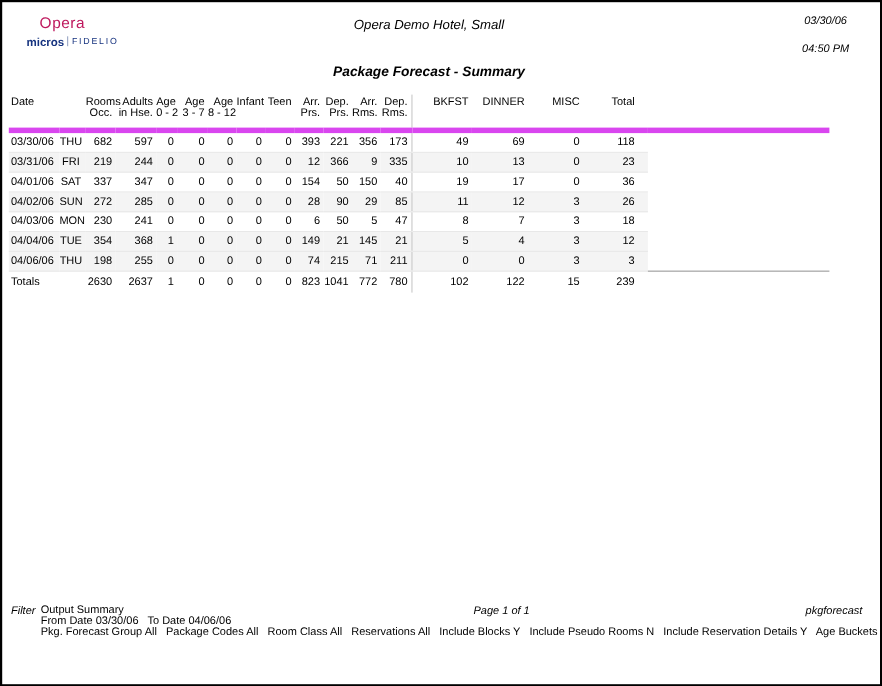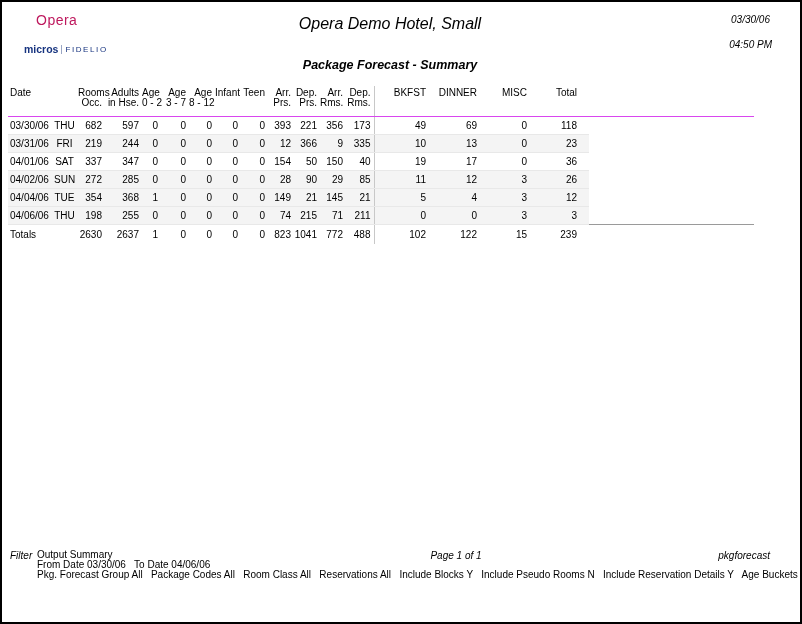--- a/index.html
+++ b/index.html
@@ -4,53 +4,53 @@
 <style>
   html,body{margin:0;padding:0;background:#fff;}
   .page{
     position:relative;width:802px;height:624px;box-sizing:border-box;
     background:#ffffff;border:2px solid #000;overflow:hidden;
     font-family:"Liberation Sans",sans-serif;color:#000;
   }
   
   .logo{position:absolute;top:10px;left:22px;}
   .logo-brand{color:#be185d;font-size:14px;letter-spacing:.5px;padding-left:12px;}
-  .logo-sub{display:flex;align-items:center;margin-top:15px;color:#16337f;}
+  .logo-sub{display:flex;align-items:flex-start;margin-top:5px;color:#16337f;}
   .logo-micros{font-weight:bold;font-size:10.5px;}
   .logo-div{width:1px;height:9px;background:#9aa6c4;margin:0 3px;}
   .logo-fidelio{font-size:8px;letter-spacing:1.6px;}
   .hotel-name{position:absolute;top:13px;left:388px;transform:translateX(-50%);
-    font-style:italic;font-size:16px;white-space:nowrap;}
+    font-style:italic;font-size:12px;white-space:nowrap;}
   .report-date{position:absolute;top:12px;right:30px;font-style:italic;font-size:10px;}
   .report-time{position:absolute;top:37px;right:28px;font-style:italic;font-size:10px;}
   .report-title{position:absolute;top:56px;left:388px;transform:translateX(-50%);
     font-style:italic;font-weight:bold;font-size:12.5px;white-space:nowrap;}
   
   .table-wrap{position:absolute;top:84px;left:6px;}
   table{border-collapse:collapse;table-layout:fixed;width:746px;font-size:10px;}
   th,td{padding:0 3px 0 0;white-space:nowrap;overflow:visible;}
   th{font-weight:normal;vertical-align:top;}
-  thead th{border-bottom:1px solid #d946ef;padding-top:2px;padding-bottom:4px;height:24px;}
+  thead th{border-bottom:5px solid #d946ef;padding-top:2px;padding-bottom:4px;height:24px;}
   .hl{line-height:10px;height:10px;}
   tbody td{height:17px;}
   tbody td.c{border-bottom:1px solid #e8e8e8;}
   tr.alt td.c{background:#f4f4f4;}
   tfoot td{border-top:1px solid #9a9a9a;height:19px;vertical-align:middle;}
   .al{text-align:left;padding-left:2px;}
   .ac{text-align:center;}
   .ar{text-align:right;}
   .vdiv{border-left:1px solid #c8c8c8;}
   .pad-extra{padding-right:12px;}
   
   .footer-filter{position:absolute;top:548px;left:8px;font-style:italic;font-size:10px;}
   .footer-block{position:absolute;top:548px;left:35px;font-size:10px;line-height:10px;}
   .footer-block div{white-space:pre;}
   .page-info{position:absolute;top:548px;left:454px;transform:translateX(-50%);
     font-style:italic;font-size:10px;white-space:nowrap;}
-  .report-code{position:absolute;top:548px;right:30px;font-style:italic;font-size:10px;}
+  .report-code{position:absolute;top:548px;right:16px;font-style:italic;font-size:10px;}
 </style>
 </head>
 <body>
 
 <div class="page">
 
   <div class="logo">
     <div class="logo-brand">Opera</div>
     <div class="logo-sub">
       <span class="logo-micros">micros</span>
@@ -231,20 +231,40 @@
             <td class="c ar">0</td>
             <td class="c ar">0</td>
             <td class="c ar">28</td>
             <td class="c ar">90</td>
             <td class="c ar">29</td>
             <td class="c ar">85</td>
             <td class="c ar vdiv">11</td>
             <td class="c ar">12</td>
             <td class="c ar">3</td>
             <td class="c ar pad-extra">26</td>
+            <td></td>
+          </tr>
+          <tr>
+            <td class="c al">04/03/06</td>
+            <td class="c ac">MON</td>
+            <td class="c ar">230</td>
+            <td class="c ar">241</td>
+            <td class="c ar">0</td>
+            <td class="c ar">0</td>
+            <td class="c ar">0</td>
+            <td class="c ar">0</td>
+            <td class="c ar">0</td>
+            <td class="c ar">6</td>
+            <td class="c ar">50</td>
+            <td class="c ar">5</td>
+            <td class="c ar">47</td>
+            <td class="c ar vdiv">8</td>
+            <td class="c ar">7</td>
+            <td class="c ar">3</td>
+            <td class="c ar pad-extra">18</td>
             <td></td>
           </tr>
           <tr class="alt">
             <td class="c al">04/04/06</td>
             <td class="c ac">TUE</td>
             <td class="c ar">354</td>
             <td class="c ar">368</td>
             <td class="c ar">1</td>
             <td class="c ar">0</td>
             <td class="c ar">0</td>
@@ -287,21 +307,21 @@
             <td class="ar">2630</td>
             <td class="ar">2637</td>
             <td class="ar">1</td>
             <td class="ar">0</td>
             <td class="ar">0</td>
             <td class="ar">0</td>
             <td class="ar">0</td>
             <td class="ar">823</td>
             <td class="ar">1041</td>
             <td class="ar">772</td>
-            <td class="ar">488</td>
+            <td class="ar">780</td>
             <td class="ar vdiv">102</td>
             <td class="ar">122</td>
             <td class="ar">15</td>
             <td class="ar pad-extra">239</td>
             <td></td>
           </tr>
         </tfoot>
     </table>
   </div>
 

